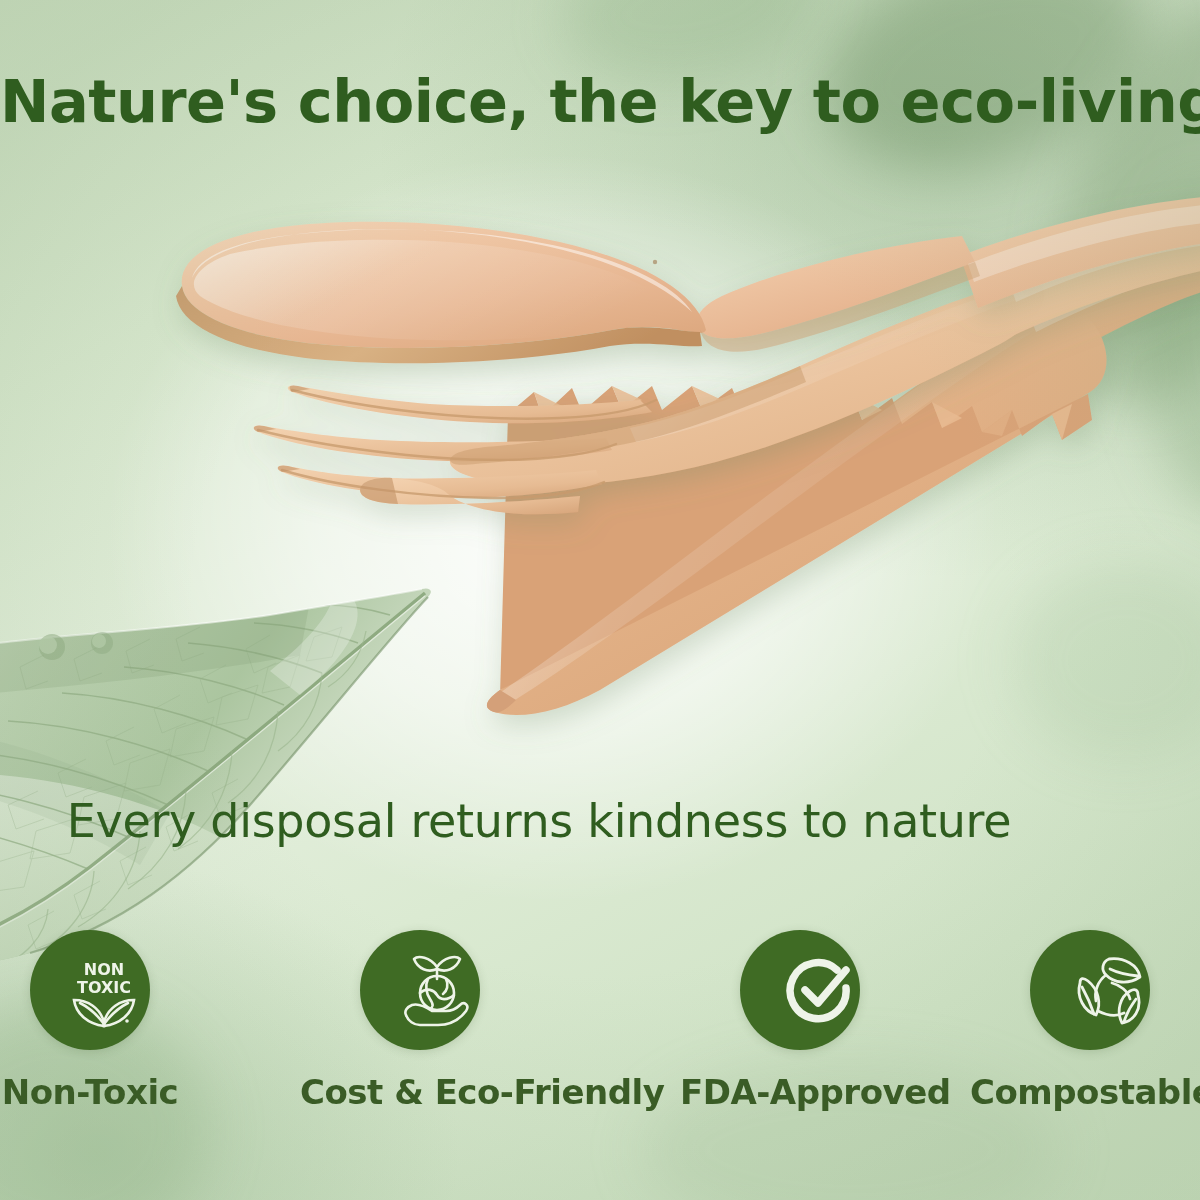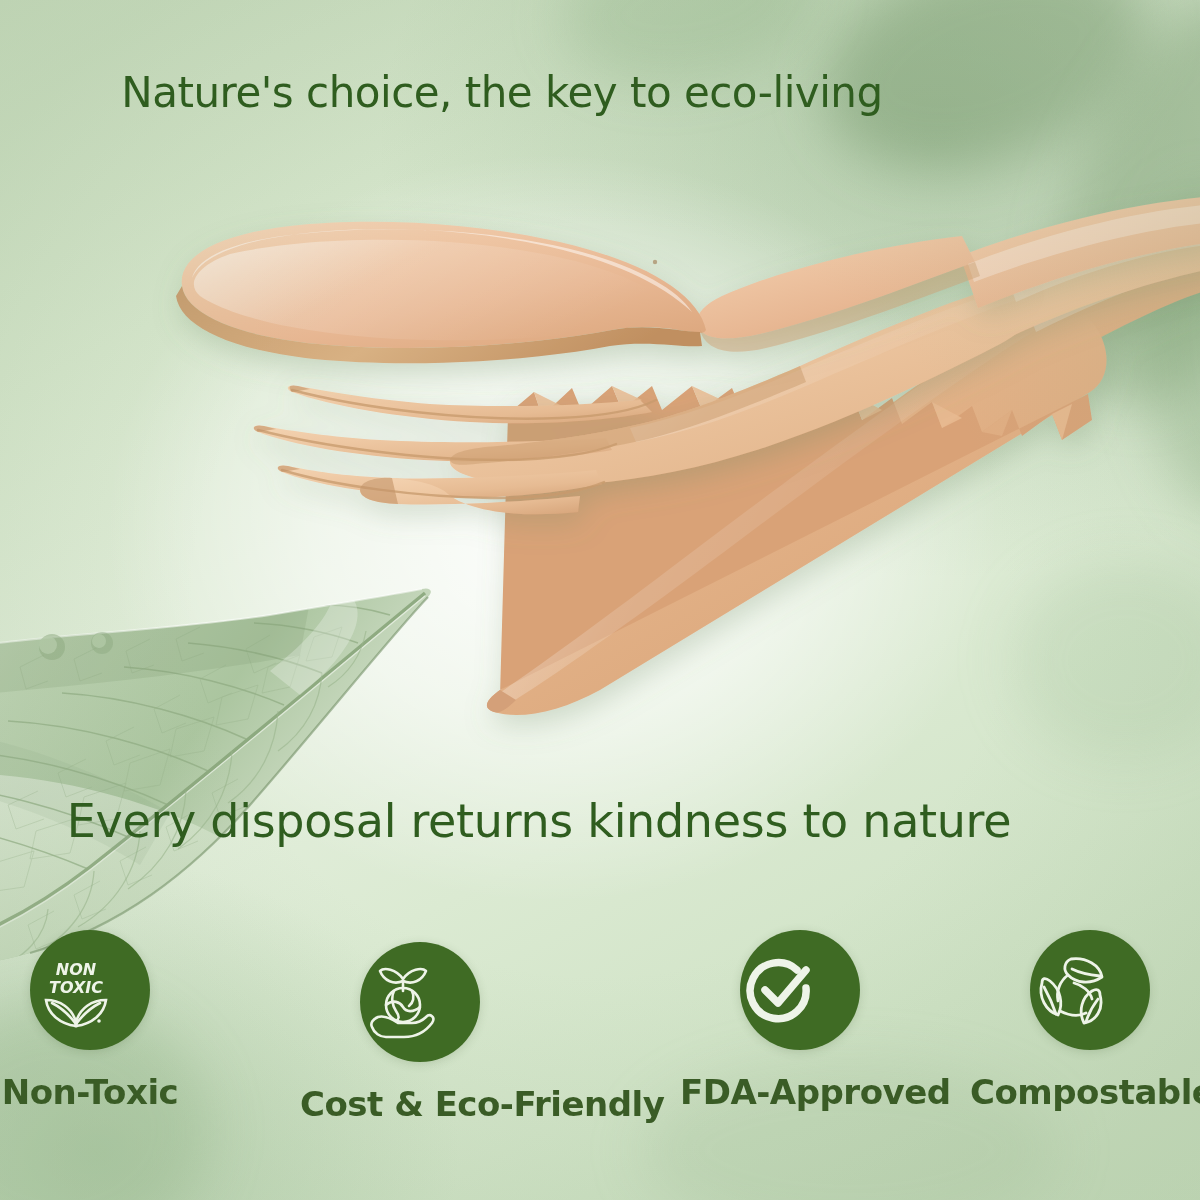--- a/index.html
+++ b/index.html
@@ -29,39 +29,38 @@
   .b5 { width:300px; height:260px; left:-90px;  top:1000px;background:rgba(138,172,126,0.28); }
   .b6 { width:420px; height:180px; left:640px;  top:1060px;background:rgba(150,182,138,0.20); }
   .b7 { width:230px; height:200px; left:1010px; top:560px; background:rgba(160,190,148,0.22); }
   .vig { position:absolute; inset:0; pointer-events:none;
          background:radial-gradient(ellipse 780px 720px at 50% 50%, rgba(255,255,255,0) 52%, rgba(150,180,140,0.22) 100%); }
 
   
   #headline {
     position:absolute; left:0; top:72px; width:1004px; text-align:center;
     font-family:"DejaVu Sans", sans-serif;
-    font-size:42px; line-height:1.0; font-weight:400;
+    font-size:59px; line-height:1.0; font-weight:700;
     color:#2f5d1f; letter-spacing:-0.5px; white-space:nowrap;
   }
   #subline {
     position:absolute; left:0; top:798px; width:1078px; text-align:center;
     font-family:"DejaVu Sans", sans-serif;
     font-size:46px; line-height:1.0; font-weight:400;
     color:#2f5d1f; letter-spacing:-0.3px; white-space:nowrap;
   }
 
   
   #badges { position:absolute; left:0; top:930px; width:1200px; height:270px; }
   .badge { position:absolute; width:240px; text-align:center; }
   .bcircle {
     width:120px; height:120px; border-radius:50%;
     margin:0 auto; background:#3f6b24;
-    display:flex; align-items:center; justify-content:flex-start;
+    display:flex; align-items:center; justify-content:flex-end;
     box-shadow:0 2px 10px rgba(60,90,45,0.18);
-    font-style:italic;
   }
   .blabel {
     margin-top:22px;
     font-family:"DejaVu Sans", sans-serif;
     font-size:34px; font-weight:700; color:#3a5c26;
     white-space:nowrap; letter-spacing:-0.5px;
   }
   .nt-text { font-family:"DejaVu Sans", sans-serif; font-weight:700; fill:#eef4e8; }
 
   
@@ -398,21 +397,21 @@
             <path d="M46 82 C 62 80, 74 70, 76 56 C 62 56, 50 64, 46 78 Z"></path>
             <path d="M46 80 C 40 72, 32 64, 22 59"></path>
             <path d="M46 80 C 52 72, 60 64, 70 59"></path>
           </g>
           <circle cx="69" cy="77" r="1.8" fill="#eef4e8"></circle>
         </svg>
       </div>
       <div class="blabel">Non-Toxic</div>
     </div>
 
-    <div class="badge" style="left:300px; top:12px;">
+    <div class="badge" style="left:300px; top:0;">
       <div class="bcircle">
         <svg width="86" height="86" viewBox="0 0 86 86">
           <g stroke="#eef4e8" stroke-width="2.6" fill="none" stroke-linecap="round" stroke-linejoin="round">
 
             <path d="M43 20 C 36 10, 24 8, 20 12 C 24 22, 34 26, 43 22"></path>
             <path d="M43 20 C 50 10, 62 8, 66 12 C 62 22, 52 26, 43 22"></path>
             <path d="M43 22 L43 32"></path>
 
             <circle cx="43" cy="46" r="17"></circle>
             <path d="M26 46 C 33 40, 40 43, 43 48 C 46 53, 53 54, 60 48"></path>

